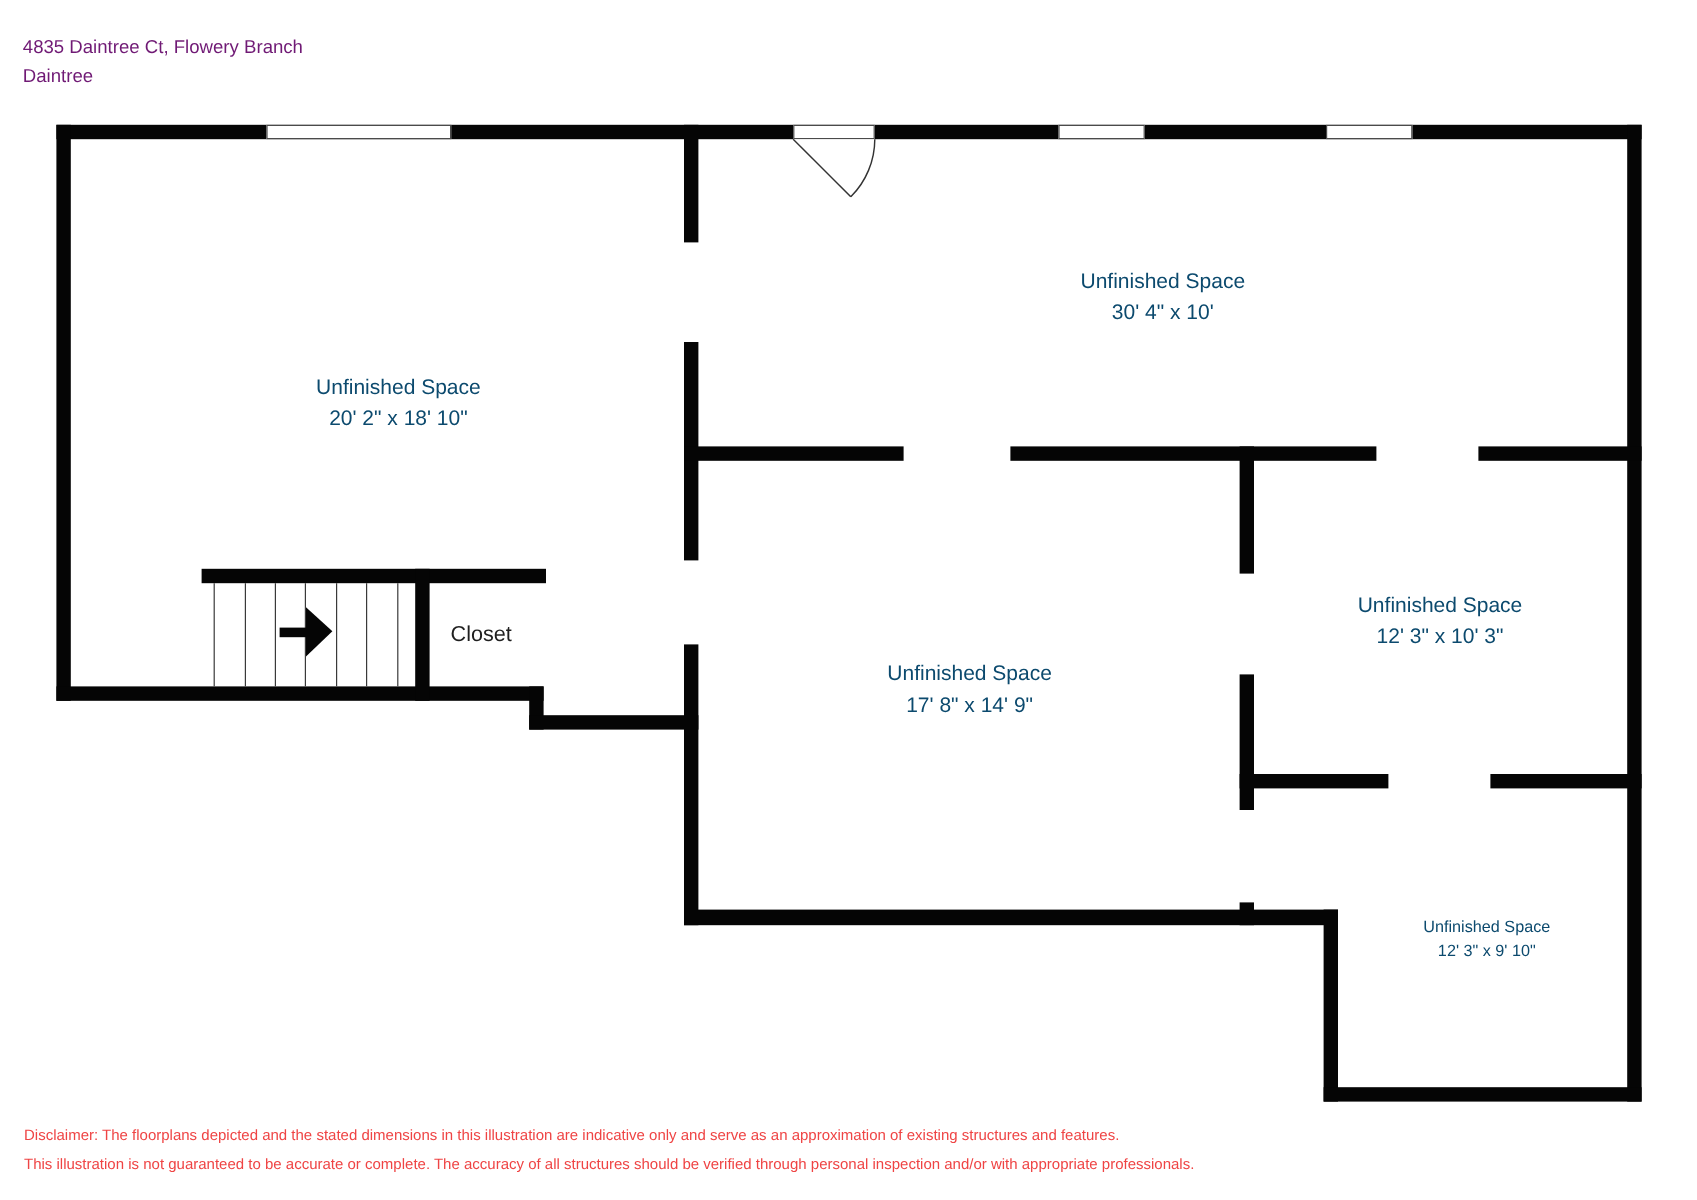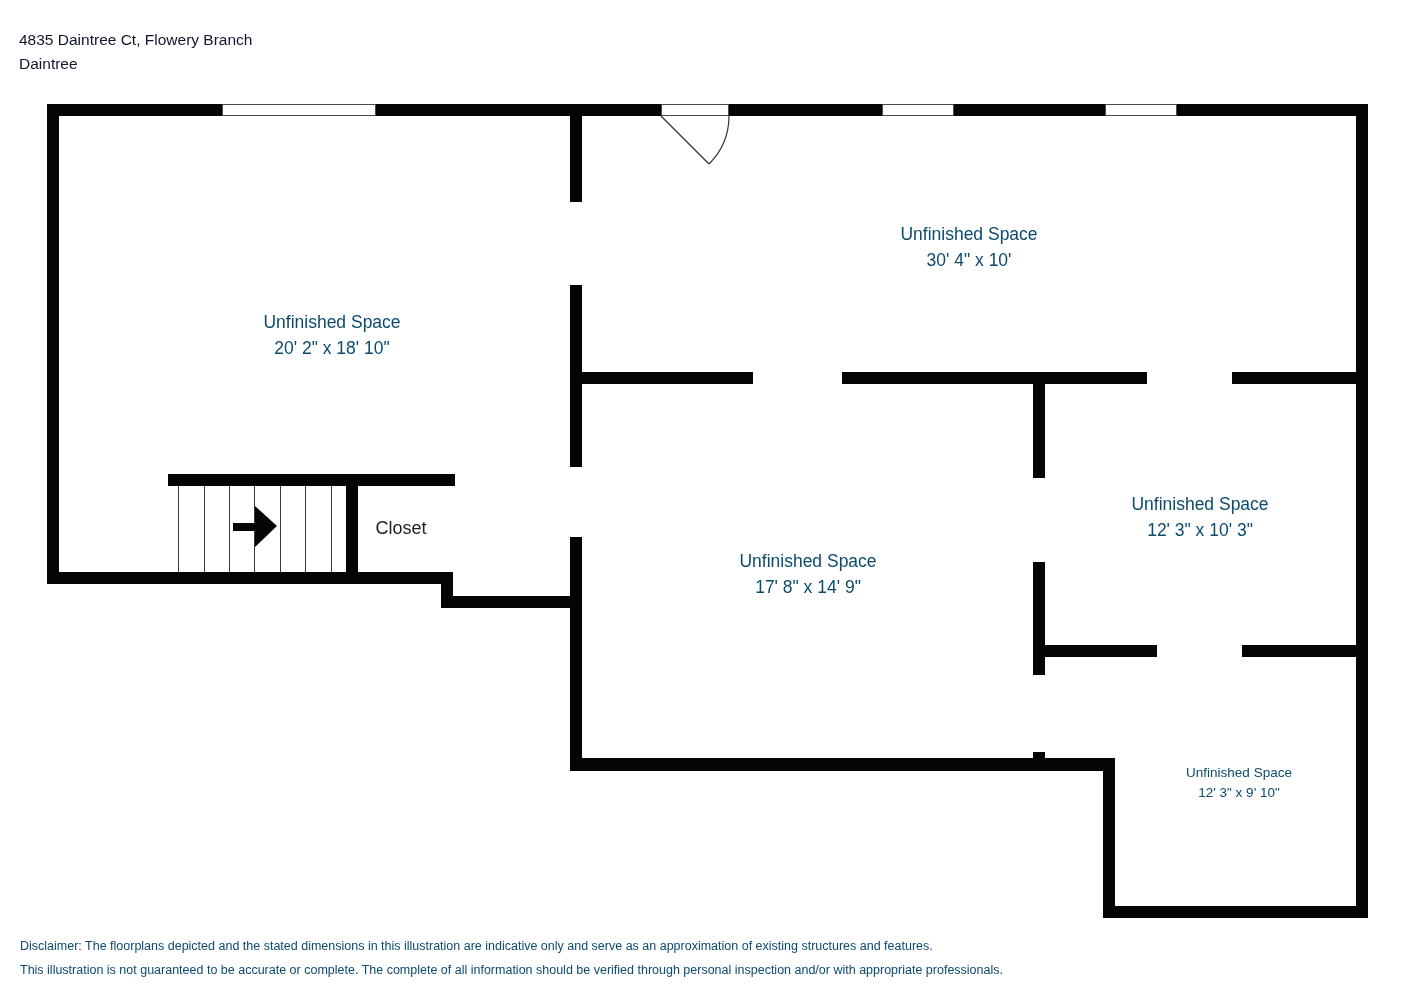--- a/index.html
+++ b/index.html
@@ -1,32 +1,32 @@
 <!DOCTYPE html>
 <html><head>
 <meta charset="utf-8">
 <style>
   html,body{margin:0;padding:0;background:#ffffff;}
   body{width:1414px;height:1000px;position:relative;overflow:hidden;
        font-family:"Liberation Sans", sans-serif;color:#1c1c1c;}
   #plan{position:absolute;left:0;top:0;width:1414px;height:1000px;}
-  .hdr{position:absolute;left:19px;font-size:15.5px;color:#0f172a;white-space:nowrap;}
+  .hdr{position:absolute;left:19px;font-size:15.5px;color:#701a75;white-space:nowrap;}
   #hdr-address{top:31px;}
   #hdr-level{top:55px;}
   .wall{position:absolute;background:#050505;}
   .winsym{position:absolute;background:#ffffff;border:1px solid #4a4a4a;box-sizing:border-box;}
   .tread{position:absolute;background:#3a3a3a;width:1px;}
   .arrow-shaft{position:absolute;background:#050505;}
   .arrow-head{position:absolute;width:0;height:0;background:transparent;
               border-left:22px solid #050505;border-top:20px solid transparent;border-bottom:21px solid transparent;}
   .room-label{position:absolute;transform:translateX(-50%);text-align:center;white-space:nowrap;color:#0c4a6e;}
   .room-label.lg{font-size:17.5px;line-height:26px;}
   .room-label.sm{font-size:13.5px;line-height:20px;}
   .closet-label{position:absolute;transform:translateX(-50%);font-size:18px;color:#1f1f1f;white-space:nowrap;text-align:center;}
-  .disc{position:absolute;left:20px;font-size:12.5px;color:#0c4a6e;white-space:nowrap;}
+  .disc{position:absolute;left:20px;font-size:12.5px;color:#ef4444;white-space:nowrap;}
   #disc1{top:939px;}
   #disc2{top:963px;}
 </style>
 </head>
 <body>
 
 <div class="hdr" id="hdr-address">4835 Daintree Ct, Flowery Branch</div>
 <div class="hdr" id="hdr-level">Daintree</div>
 
 <div id="plan">
@@ -87,13 +87,13 @@
       <div>12' 3" x 10' 3"</div>
     </div>
     <div class="room-label sm" style="left: 1239px; top: 763px;">
       <div>Unfinished Space</div>
       <div>12' 3" x 9' 10"</div>
     </div>
     <div class="closet-label" style="left: 401px; top: 518px;">Closet</div>
   </div>
 
 <div class="disc" id="disc1">Disclaimer: The floorplans depicted and the stated dimensions in this illustration are indicative only and serve as an approximation of existing structures and features.</div>
-<div class="disc" id="disc2">This illustration is not guaranteed to be accurate or complete. The complete of all information should be verified through personal inspection and/or with appropriate professionals.</div>
+<div class="disc" id="disc2">This illustration is not guaranteed to be accurate or complete. The accuracy of all structures should be verified through personal inspection and/or with appropriate professionals.</div>
 
 </body></html>

